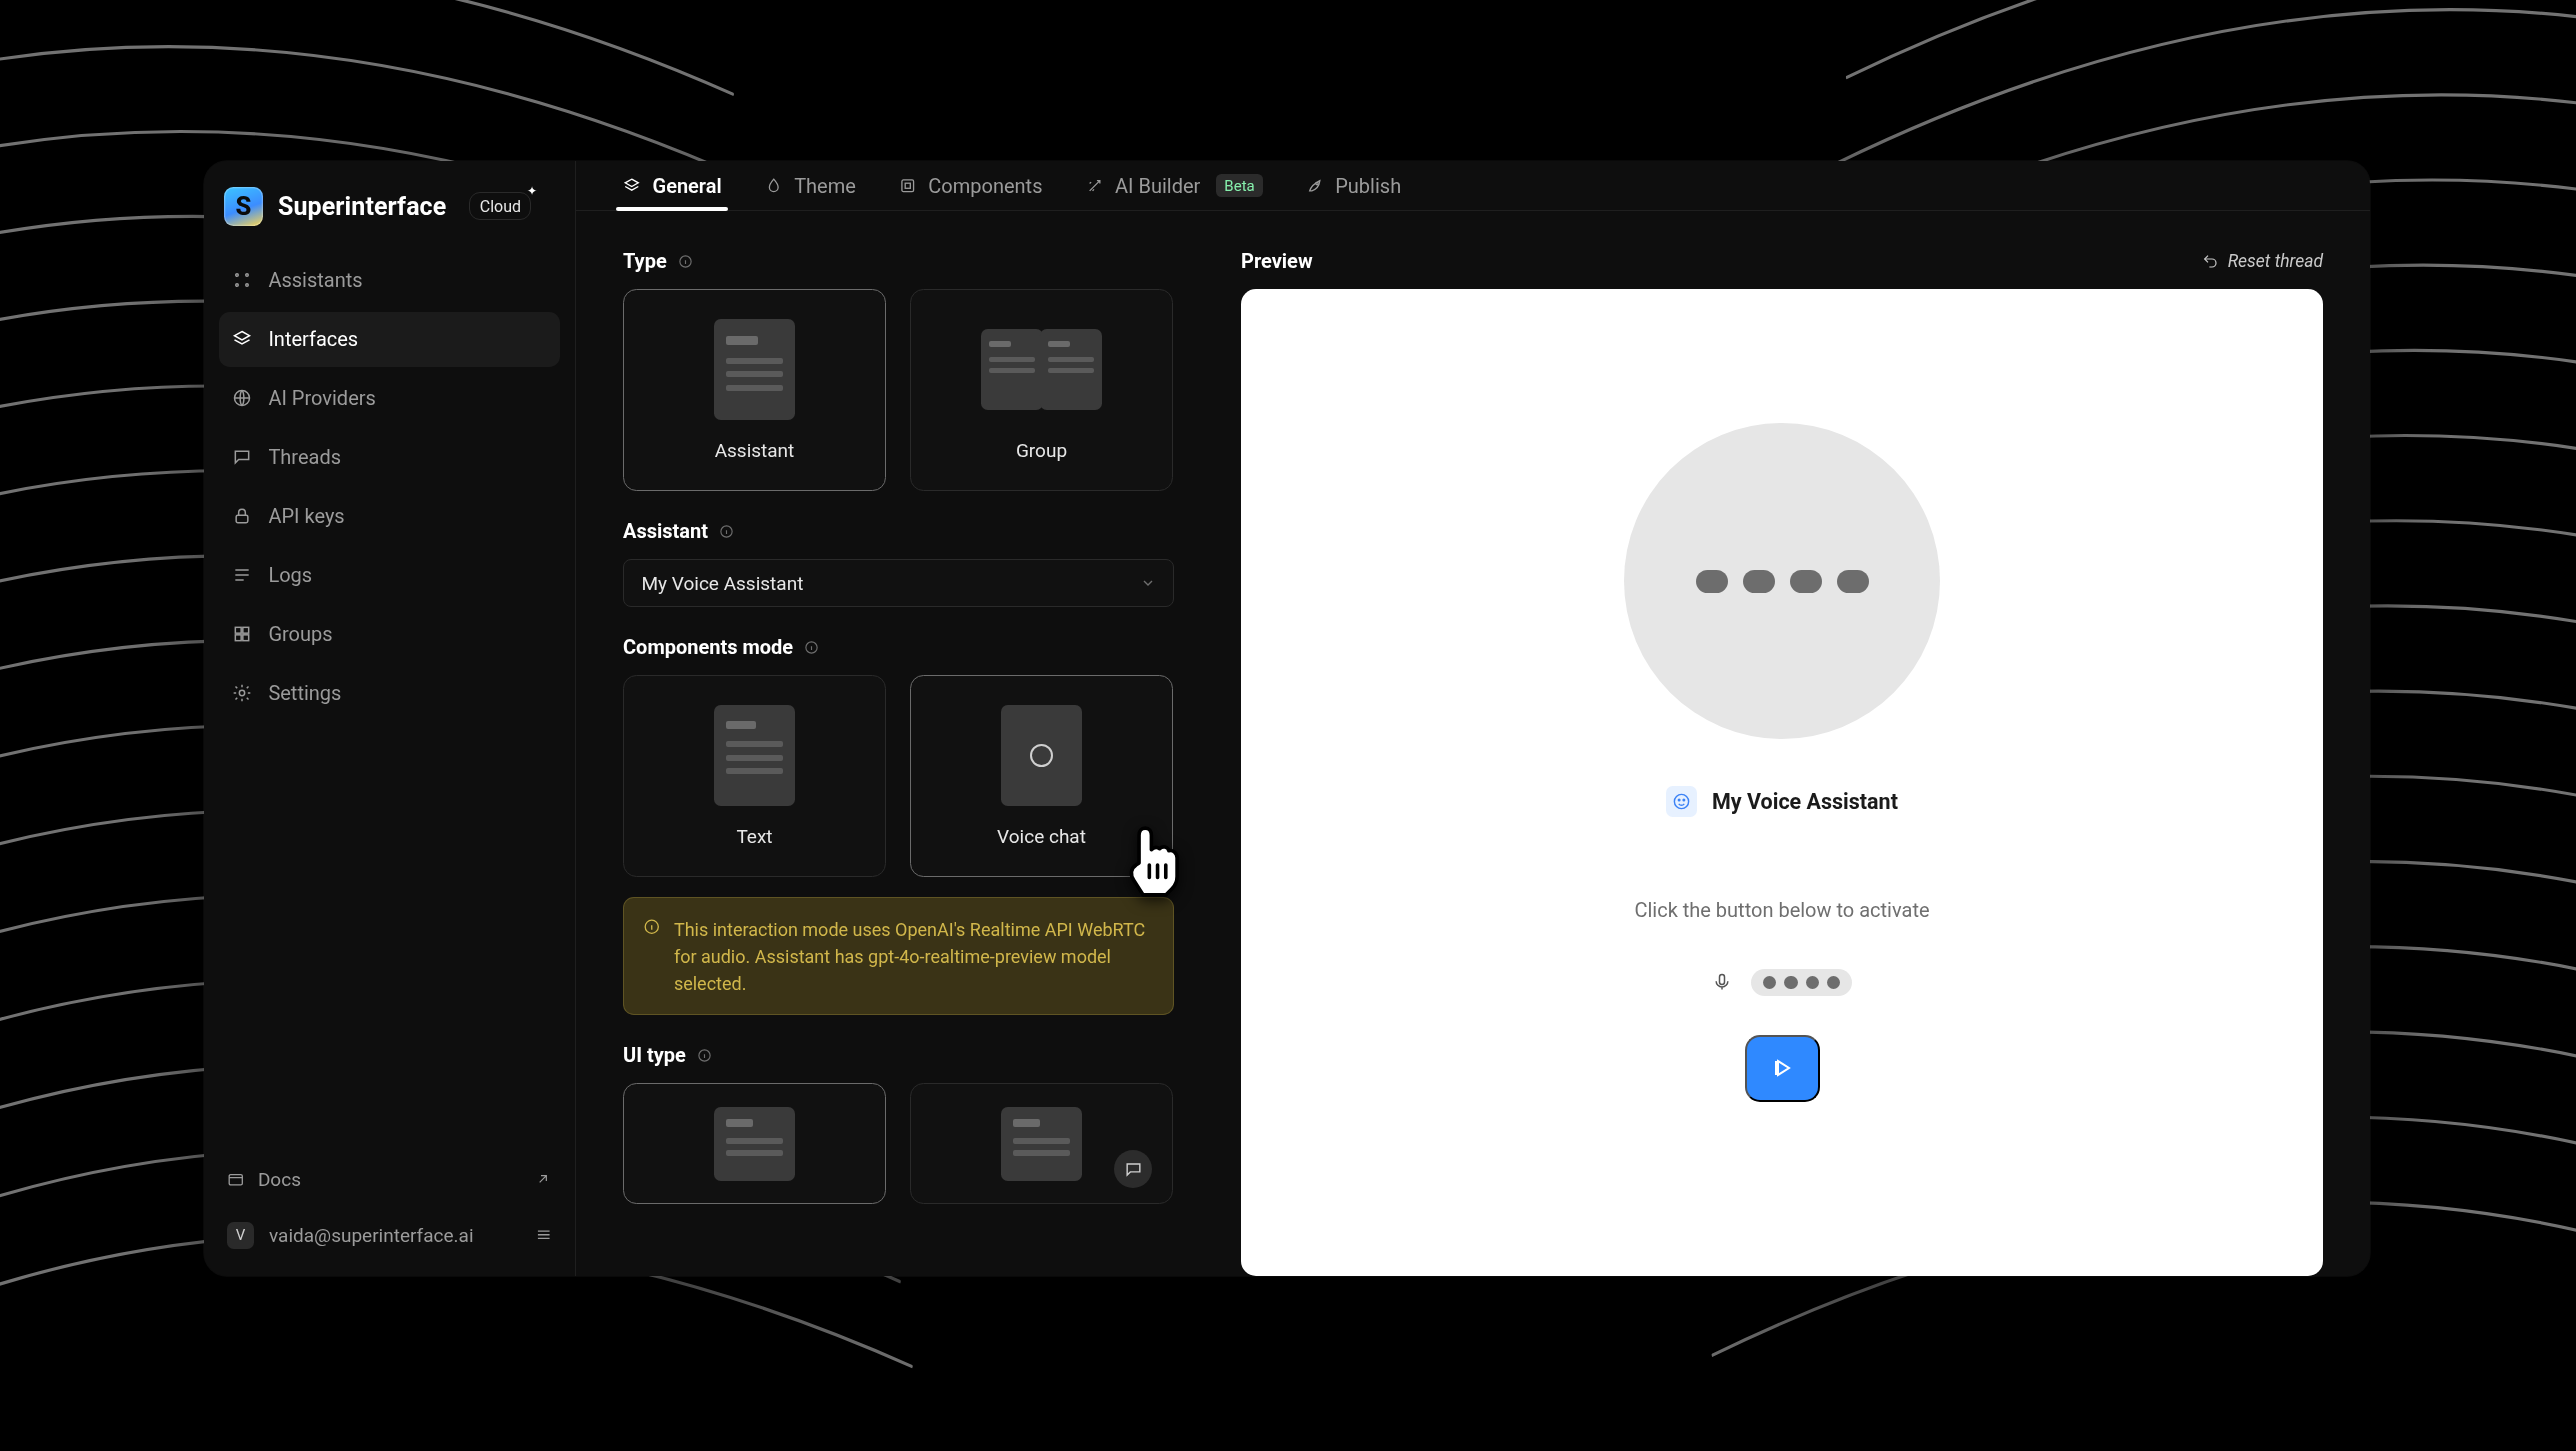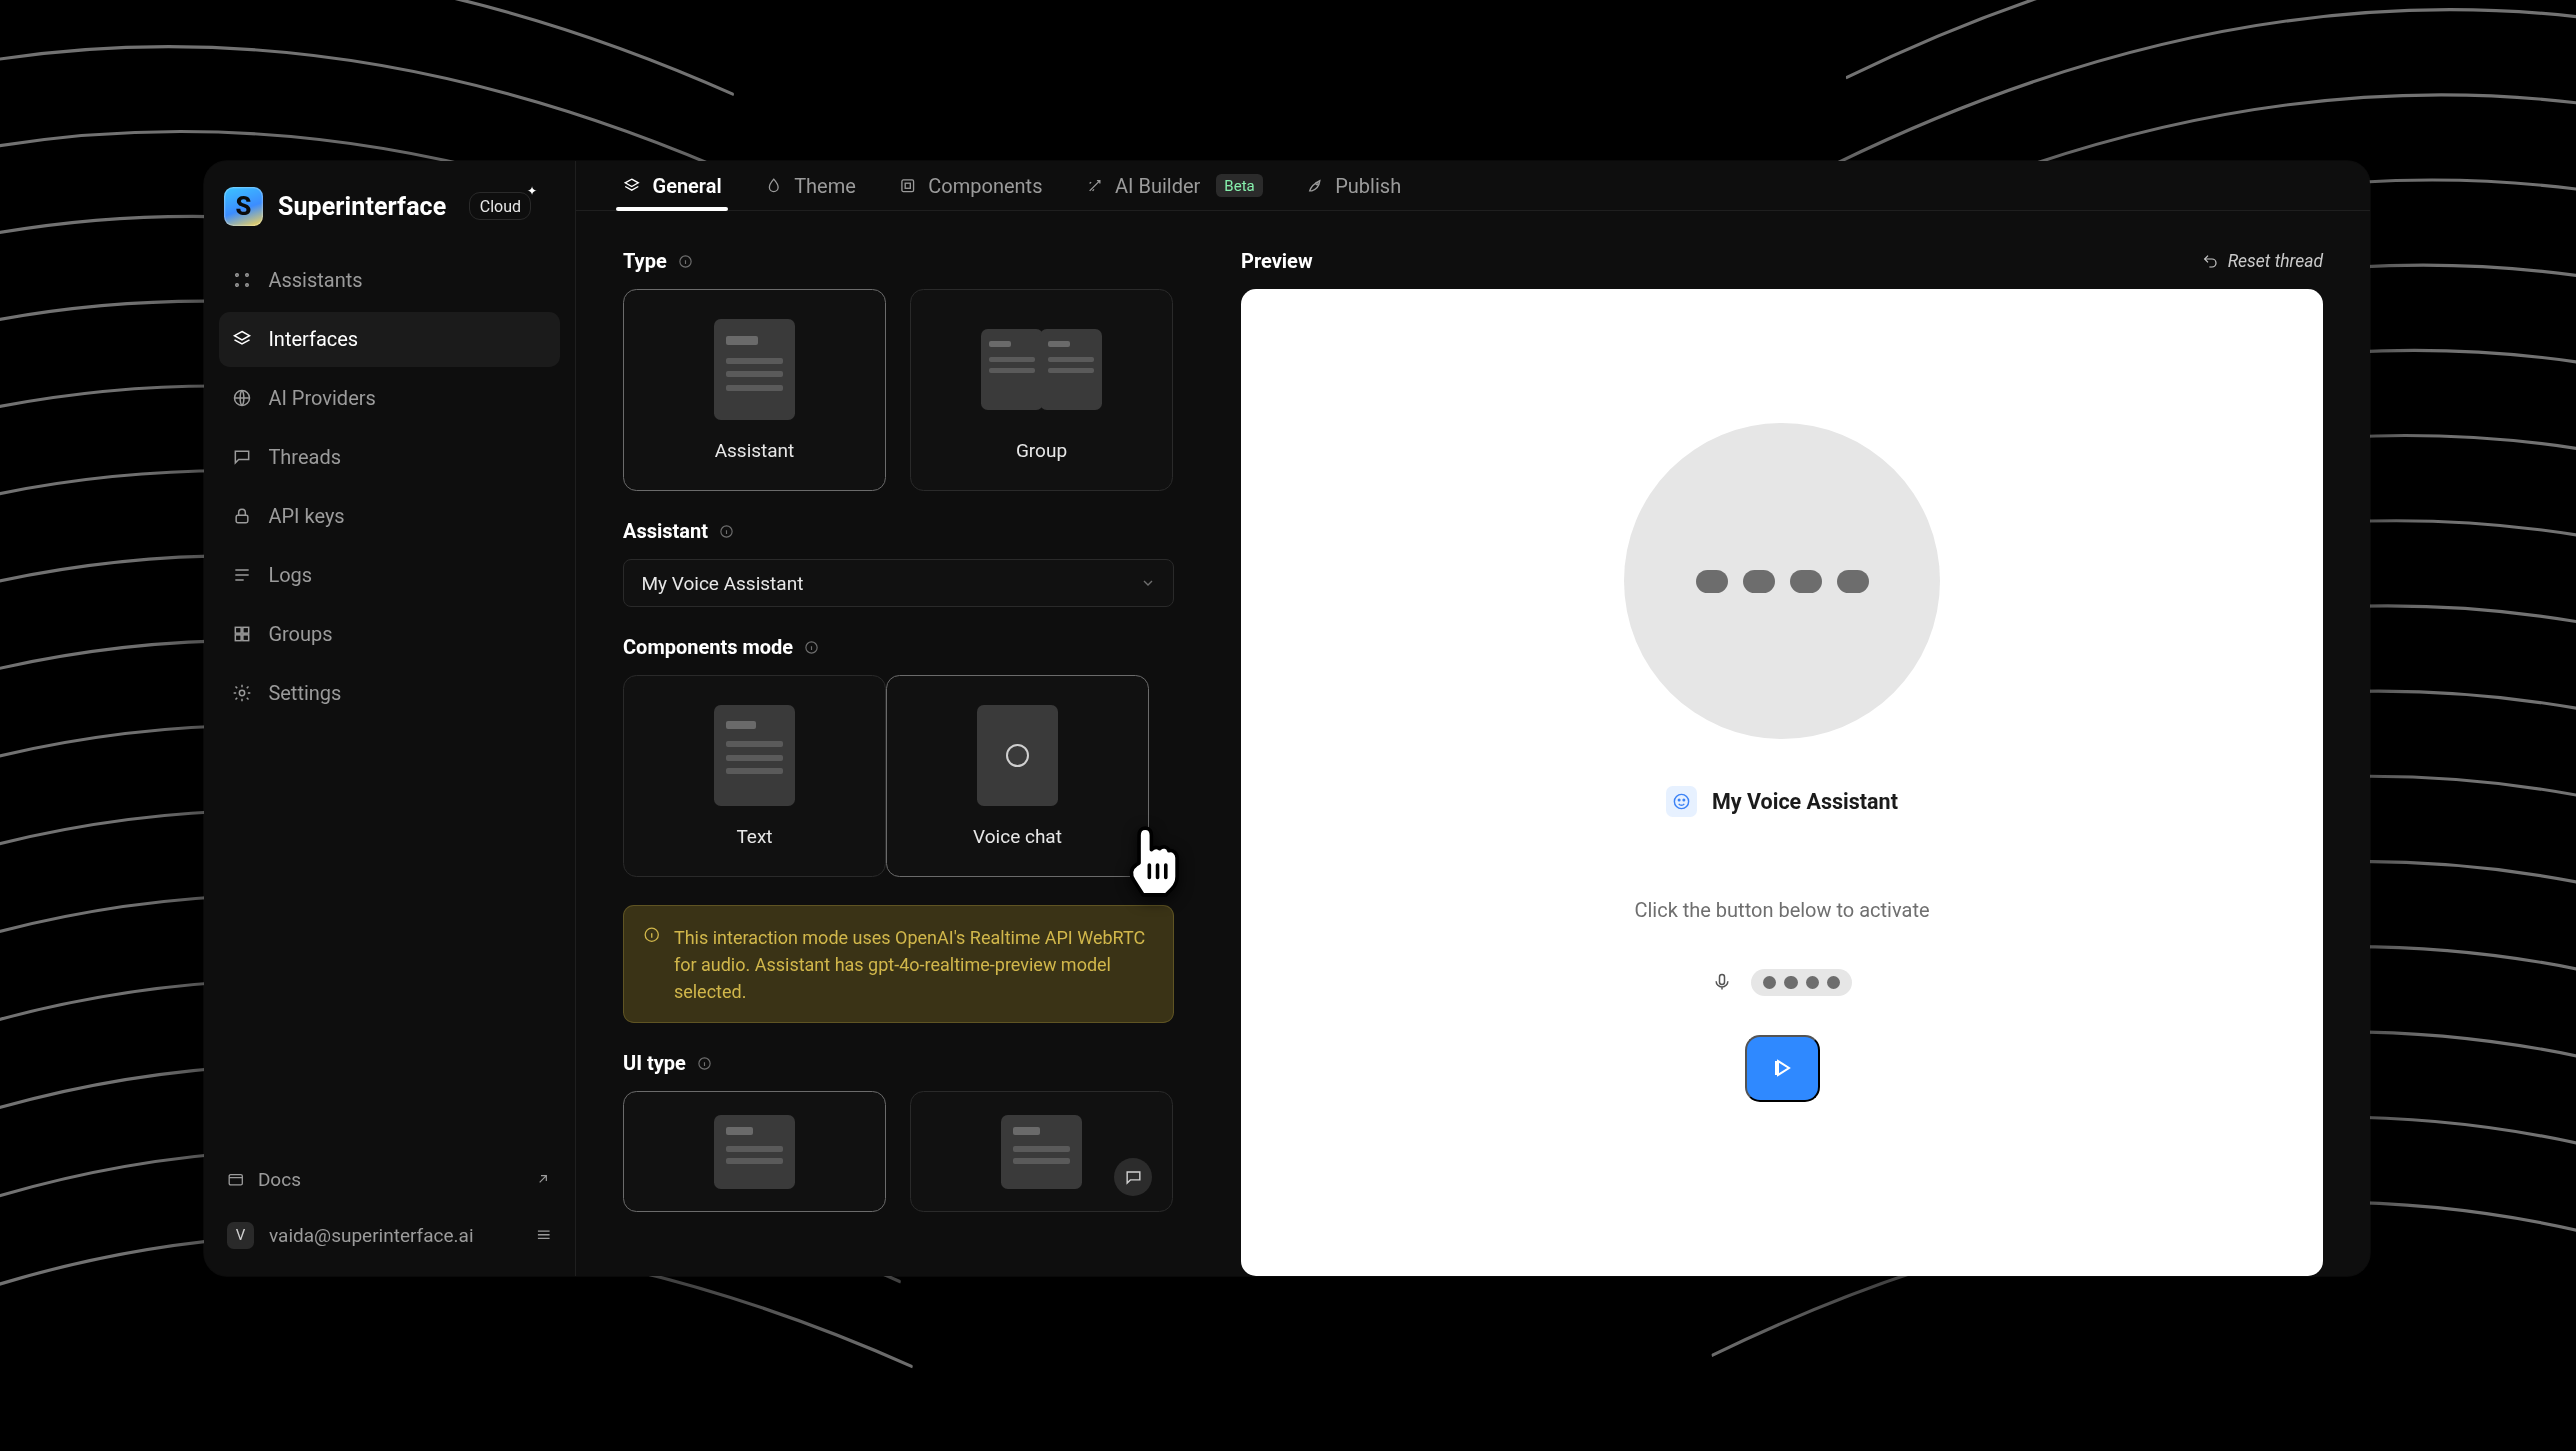--- a/index.html
+++ b/index.html
@@ -130,21 +130,21 @@
   .type-card .thumb.group .pg.r{right:0;top:10px;}
   .type-card .lab{font-size:19px;}
 
   .select{
     width:551px;height:48px;border:0.7px solid var(--border);border-radius:8px;
     background:#111;color:var(--text);display:flex;align-items:center;padding:0 17.5px;font-size:19px;
     margin-bottom:28px;
   }
   .select .chev{margin-left:auto;color:var(--text-muted);}
 
-  .mode-row{display:flex;margin-bottom:28px;position:relative;}
+  .mode-row{display:flex;gap:24px;margin-bottom:20px;position:relative;}
   .mode-card{width:263px;height:202px;border-radius:13.4px;border:0.7px solid var(--border);background:#111;display:flex;flex-direction:column;align-items:center;justify-content:center;gap:19px;}
   .mode-card.selected{border:1.3px solid #6b6b6b;}
   .mode-card .thumb{width:81px;height:101px;border-radius:6.7px;background:#3a3a3a;display:flex;align-items:center;justify-content:center;}
   .mode-card .thumb.text{position:relative}
   .mode-card .thumb.text .bar{position:absolute;left:12px;right:12px;height:6.7px;background:#5a5a5a;border-radius:2px;}
   .mode-card .thumb.voice .ring{width:23px;height:23px;border-radius:50%;border:2px solid #cfcfcf;}
   .mode-card .lab{font-size:19px;}
 
   .cursor{position:absolute;width:67px;height:74px;pointer-events:none;filter:drop-shadow(0 4px 6.7px rgba(0,0,0,.7));}
 

